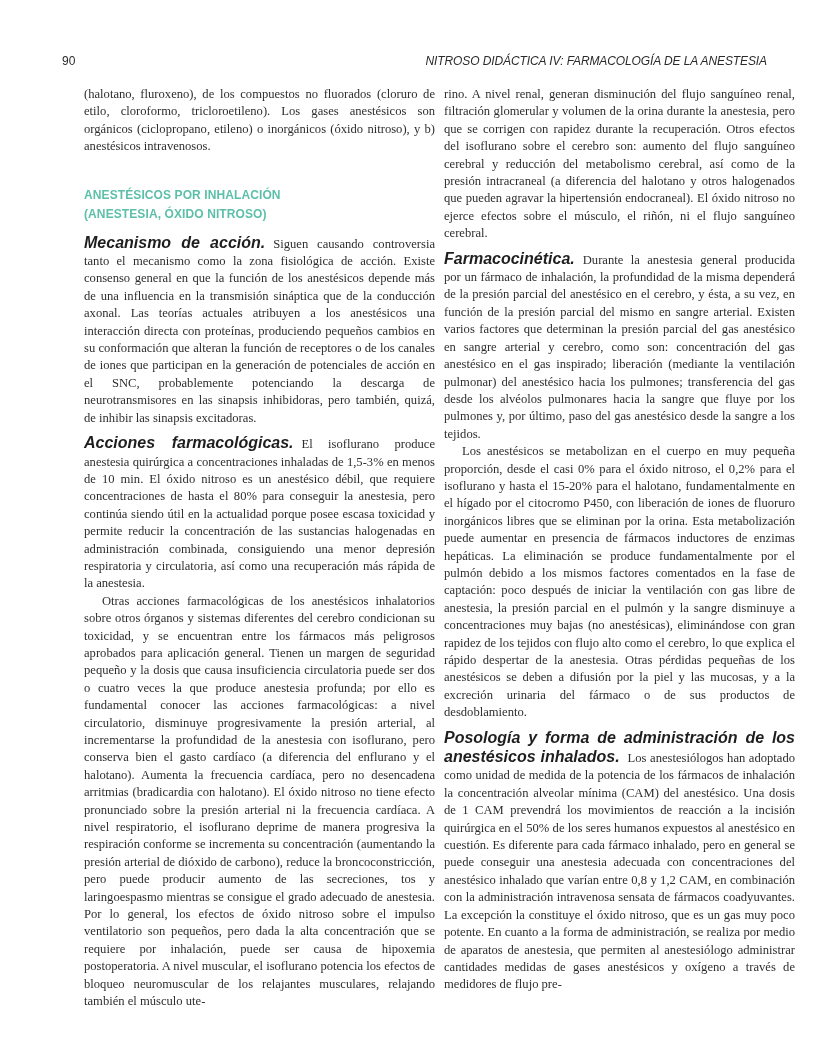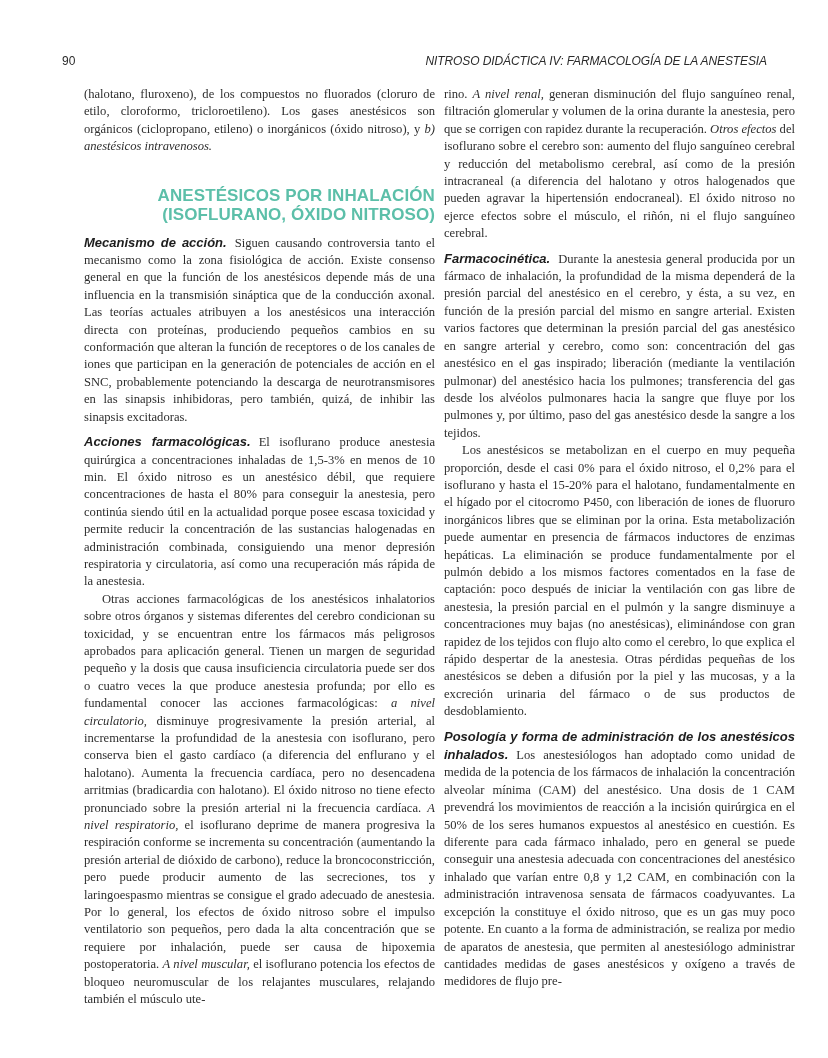--- a/index.html
+++ b/index.html
@@ -16,45 +16,45 @@
       font-family: "Liberation Serif", serif; font-size: 12.6px; line-height: 17.4px;
       color: #2e2e2e; text-align: justify; hyphens: manual;
     }
     .col-left { left: 48px; margin-left: 22px; }
     .col-right { left: 430px; }
     .col p { margin: 0; }
     .indent { text-indent: 18px; }
     .gap-before { margin-top: 7px !important; }
     h2.section-heading {
       font-family: "Liberation Sans", sans-serif; font-weight: bold;
-      font-size: 17px; line-height: 19px; color: #5cbfa9;
-      margin: 30px 0 10px 0; text-align: right; letter-spacing: 0.1px;
+      font-size: 12px; line-height: 19px; color: #5cbfa9;
+      margin: 30px 0 10px 0; text-align: left; letter-spacing: 0.1px;
     }
     .run-in {
       font-family: "Liberation Sans", sans-serif; font-weight: bold; font-style: italic;
-      font-size: 13px; color: #1e1e1e; margin-right: 8px;
+      font-size: 16px; color: #1e1e1e; margin-right: 8px;
     }
-    .it { font-style: italic; }
+    .it { }
   </style>
 </head>
 <body>
 
 <div class="page">
 
   <div class="running-head">
     <span class="page-number">90</span>
     <span class="running-title">NITROSO DIDÁCTICA IV: FARMACOLOGÍA DE LA ANESTESIA</span>
   </div>
 
   <div class="col col-left">
     <p><span>(halotano, fluroxeno), de los compuestos no fluorados (cloruro de etilo, cloroformo, tricloroetileno). Los gases anestésicos son orgánicos (ciclopropano, etileno) o inorgánicos (óxido nitroso), y </span><span class="it">b) anestésicos intravenosos.</span></p>
 
     <h2 class="section-heading">
       <span>ANESTÉSICOS POR INHALACIÓN</span><br>
-      <span>(ISOFLURANO, ÓXIDO NITROSO)</span>
+      <span>(ANESTESIA, ÓXIDO NITROSO)</span>
     </h2>
 
     <p><span class="run-in">Mecanismo de acción.</span><span>Siguen causando controversia tanto el mecanismo como la zona fisiológica de acción. Existe consenso general en que la función de los anestésicos depende más de una influencia en la transmisión sináptica que de la conducción axonal. Las teorías actuales atribuyen a los anestésicos una interacción directa con proteínas, produciendo pequeños cambios en su conformación que alteran la función de receptores o de los canales de iones que participan en la generación de potenciales de acción en el SNC, probablemente potenciando la descarga de neurotransmisores en las sinapsis inhibidoras, pero también, quizá, de inhibir las sinapsis excitadoras.</span></p>
 
     <p class="gap-before"><span class="run-in">Acciones farmacológicas.</span><span>El isoflurano produce anestesia quirúrgica a concentraciones inhaladas de 1,5-3% en menos de 10 min. El óxido nitroso es un anestésico débil, que requiere concentraciones de hasta el 80% para conseguir la anestesia, pero continúa siendo útil en la actualidad porque posee escasa toxicidad y permite reducir la concentración de las sustancias halogenadas en administración combinada, consiguiendo una menor depresión respiratoria y circulatoria, así como una recuperación más rápida de la anestesia.</span></p>
 
     <p class="indent"><span>Otras acciones farmacológicas de los anestésicos inhalatorios sobre otros órganos y sistemas diferentes del cerebro condicionan su toxicidad, y se encuentran entre los fármacos más peligrosos aprobados para aplicación general. Tienen un margen de seguridad pequeño y la dosis que causa insuficiencia circulatoria puede ser dos o cuatro veces la que produce anestesia profunda; por ello es fundamental conocer las acciones farmacológicas: </span><span class="it">a nivel circulatorio,</span><span> disminuye progresivamente la presión arterial, al incrementarse la profundidad de la anestesia con isoflurano, pero conserva bien el gasto cardíaco (a diferencia del enflurano y el halotano). Aumenta la frecuencia cardíaca, pero no desencadena arritmias (bradicardia con halotano). El óxido nitroso no tiene efecto pronunciado sobre la presión arterial ni la frecuencia cardíaca. </span><span class="it">A nivel respiratorio,</span><span> el isoflurano deprime de manera progresiva la respiración conforme se incrementa su concentración (aumentando la presión arterial de dióxido de carbono), reduce la broncoconstricción, pero puede producir aumento de las secreciones, tos y laringoespasmo mientras se consigue el grado adecuado de anestesia. Por lo general, los efectos de óxido nitroso sobre el impulso ventilatorio son pequeños, pero dada la alta concentración que se requiere por inhalación, puede ser causa de hipoxemia postoperatoria. </span><span class="it">A nivel muscular,</span><span> el isoflurano potencia los efectos de bloqueo neuromuscular de los relajantes musculares, relajando también el músculo ute-</span></p>
   </div>
 
   <div class="col col-right">

